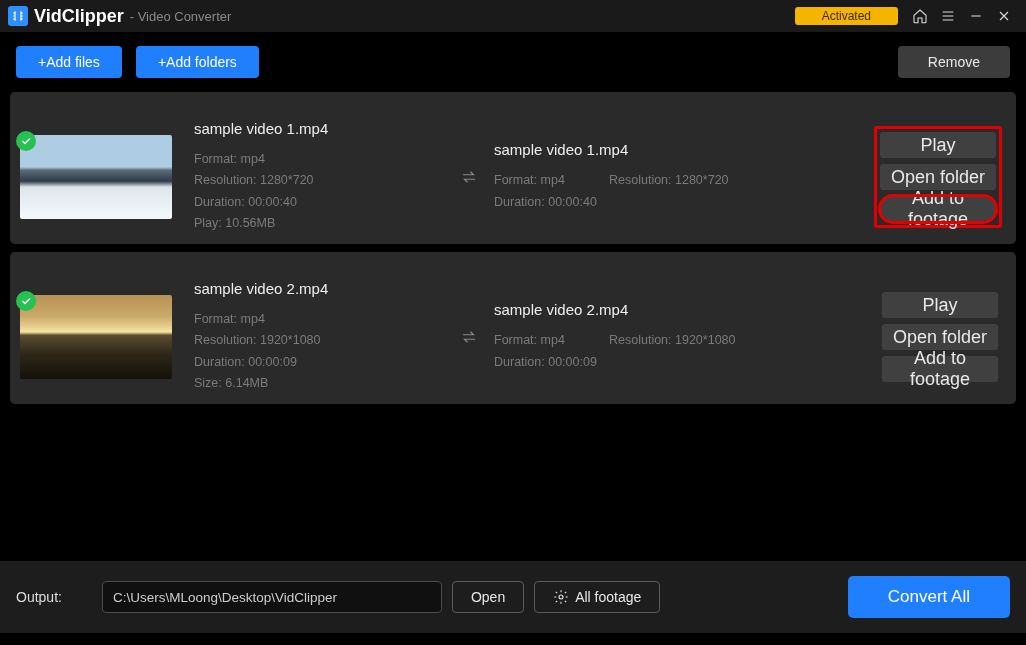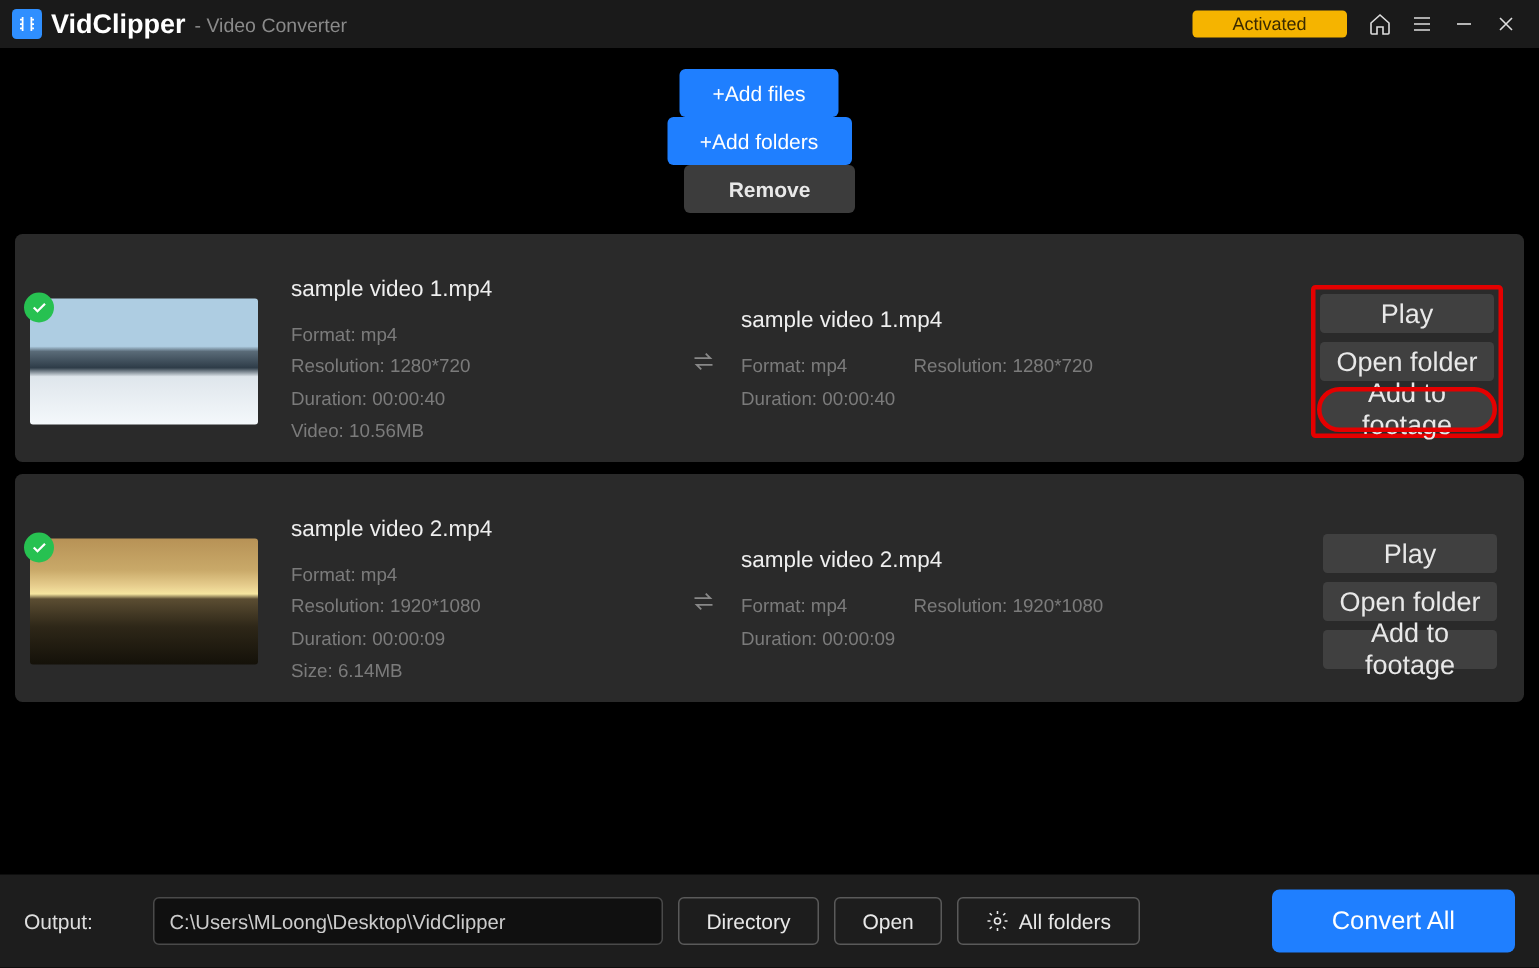--- a/index.html
+++ b/index.html
@@ -10,24 +10,24 @@
   .logo { width: 20px; height: 20px; background: #2f8fff; border-radius: 3px; display:flex; align-items:center; justify-content:center; margin-right:6px;}
   .logo svg { width:14px; height:14px; fill:#fff; }
   .appname { font-weight:600; font-size:18px; color:#fff; }
   .subtitle { font-size:13px; color:#8a8a8a; margin-left:6px; }
   .title-spacer { flex:1; }
   .badge { background:#f5b400; color:#3a2a00; font-size:12px; padding:2px 27px; border-radius:3px; margin-right:8px; font-weight:500;}
   .title-icon { width:18px; height:18px; display:flex; align-items:center; justify-content:center; margin:0 5px; cursor:pointer; }
   .title-icon svg { width:16px; height:16px; stroke:#ddd; fill:none; stroke-width:1.6; }
 
   
-  .toolbar { display:flex; align-items:center; padding:14px 16px 14px 16px;flex-direction:column; }
+  .toolbar { display:flex; align-items:center; padding:14px 16px 14px 16px; }
   .btn { border:none; border-radius:4px; font-size:14px; cursor:pointer; display:flex; align-items:center; justify-content:center; }
   .btn-blue { background:#1f7fff; color:#fff; height:32px; padding:0 22px; margin-right:14px; }
-  .btn-grey { background:#3c3c3c; color:#e8e8e8; height:32px; padding:0 30px;font-weight:bold; }
+  .btn-grey { background:#3c3c3c; color:#e8e8e8; height:32px; padding:0 30px; }
   .toolbar-spacer { flex:1; }
 
   
   .list { padding: 0 10px; }
   .row { display:flex; align-items:center; background:#2a2a2a; border-radius:5px; margin-bottom:8px; padding:28px 10px 10px 10px; position:relative; min-height:104px; }
   .thumb { width:152px; height:84px; border-radius:2px; background:#333; position:relative; flex-shrink:0; }
   .thumb-check { position:absolute; top:-4px; left:-4px; width:20px; height:20px; background:#27c151; border-radius:50%; display:flex; align-items:center; justify-content:center; }
   .thumb-check svg { width:12px; height:12px; stroke:#fff; fill:none; stroke-width:3; }
 
   .info { flex:0 0 280px; padding-left:22px; }
@@ -41,21 +41,21 @@
 
   .info2 { flex:0 0 300px; padding-left:8px; }
 
   .actions { flex:1; display:flex; flex-direction:column; align-items:flex-end; gap:6px; padding-right:4px;}
   .act-wrap { display:flex; flex-direction:column; gap:6px; padding:4px; border-radius:3px;}
   .act-wrap.highlighted { border:3px solid #e40000; padding:3px; }
   .btn-act { background:#404040; color:#e8e8e8; width:116px; height:26px; font-size:18px; border-radius:3px; }
   .btn-act.ring { outline:3px solid #e40000; outline-offset:-1px; border-radius:14px; }
 
   
-  .footer { position:absolute; bottom:0; left:0; right:0; height:62px; background:#1d1d1d; display:flex; align-items:center; padding:0 16px; gap:10px; }
+  .footer { position:absolute; bottom:12px; left:0; right:0; height:72px; background:#1d1d1d; display:flex; align-items:center; padding:0 16px; gap:10px; }
   .out-label { font-size:14px; color:#ddd; margin-right:30px; }
   .out-path { flex:0 0 340px; height:32px; background:#101010; border:1px solid #4a4a4a; border-radius:4px; color:#ccc; font-size:13.5px; padding:0 10px; }
   .btn-outline { background:transparent; border:1px solid #5a5a5a; color:#e8e8e8; height:32px; padding:0 18px; border-radius:4px; font-size:14px; display:flex; align-items:center; gap:6px;}
   .btn-outline svg { width:16px; height:16px; stroke:#e8e8e8; fill:none; stroke-width:1.6; }
   .btn-convert { background:#1f7fff; color:#fff; height:42px; padding:0 40px; border-radius:5px; font-size:17px; margin-left:auto; }
 
   
   .thumb.mountain { background: linear-gradient(to bottom, #aecde2 0%, #aecde2 38%, #5a6b78 42%, #2e3c48 55%, #dfe6ec 62%, #f4f8fb 100%); }
   .thumb.sunset { background: linear-gradient(to bottom, #b79256 0%, #c9a969 25%, #e8cf8f 38%, #f6e6a0 44%, #5b4d32 48%, #2e2718 70%, #141109 100%); }
 </style>
@@ -110,21 +110,21 @@
             <path d="M5 12l5 5L20 7"></path>
           </svg>
       </div>
     </div>
     <div class="info">
       <div class="fname">sample video 1.mp4</div>
       <div class="meta">
         <span class="meta-l">Format: mp4</span>
         <span class="meta-r">Resolution: 1280*720</span>
         <span class="meta-l">Duration: 00:00:40</span>
-        <span class="meta-r">Video: 10.56MB</span>
+        <span class="meta-r">Play: 10.56MB</span>
       </div>
     </div>
     <div class="swap">
       <svg viewBox="0 0 24 24">
           <path d="M4 9h14l-4-4M20 15H6l4 4"></path>
         </svg>
     </div>
     <div class="info2">
       <div class="fname">sample video 1.mp4</div>
       <div class="meta">
@@ -179,23 +179,22 @@
         <button class="btn btn-act">Add to footage</button>
       </div>
     </div>
   </div>
 
 </div>
 
 <div class="footer">
   <span class="out-label">Output:</span>
   <input class="out-path" value="C:\Users\MLoong\Desktop\VidClipper" style="">
-  <button class="btn btn-outline">Directory</button>
   <button class="btn btn-outline">Open</button>
   <button class="btn btn-outline">
     <svg viewBox="0 0 24 24">
         <circle cx="12" cy="12" r="3"></circle>
         <path d="M12 2v3M12 19v3M4.2 4.2l2.1 2.1M17.7 17.7l2.1 2.1M2 12h3M19 12h3M4.2 19.8l2.1-2.1M17.7 6.3l2.1-2.1"></path>
       </svg>
-    <span>All folders</span>
+    <span>All footage</span>
   </button>
   <button class="btn btn-convert">Convert All</button>
 </div>
 
 </body></html>

